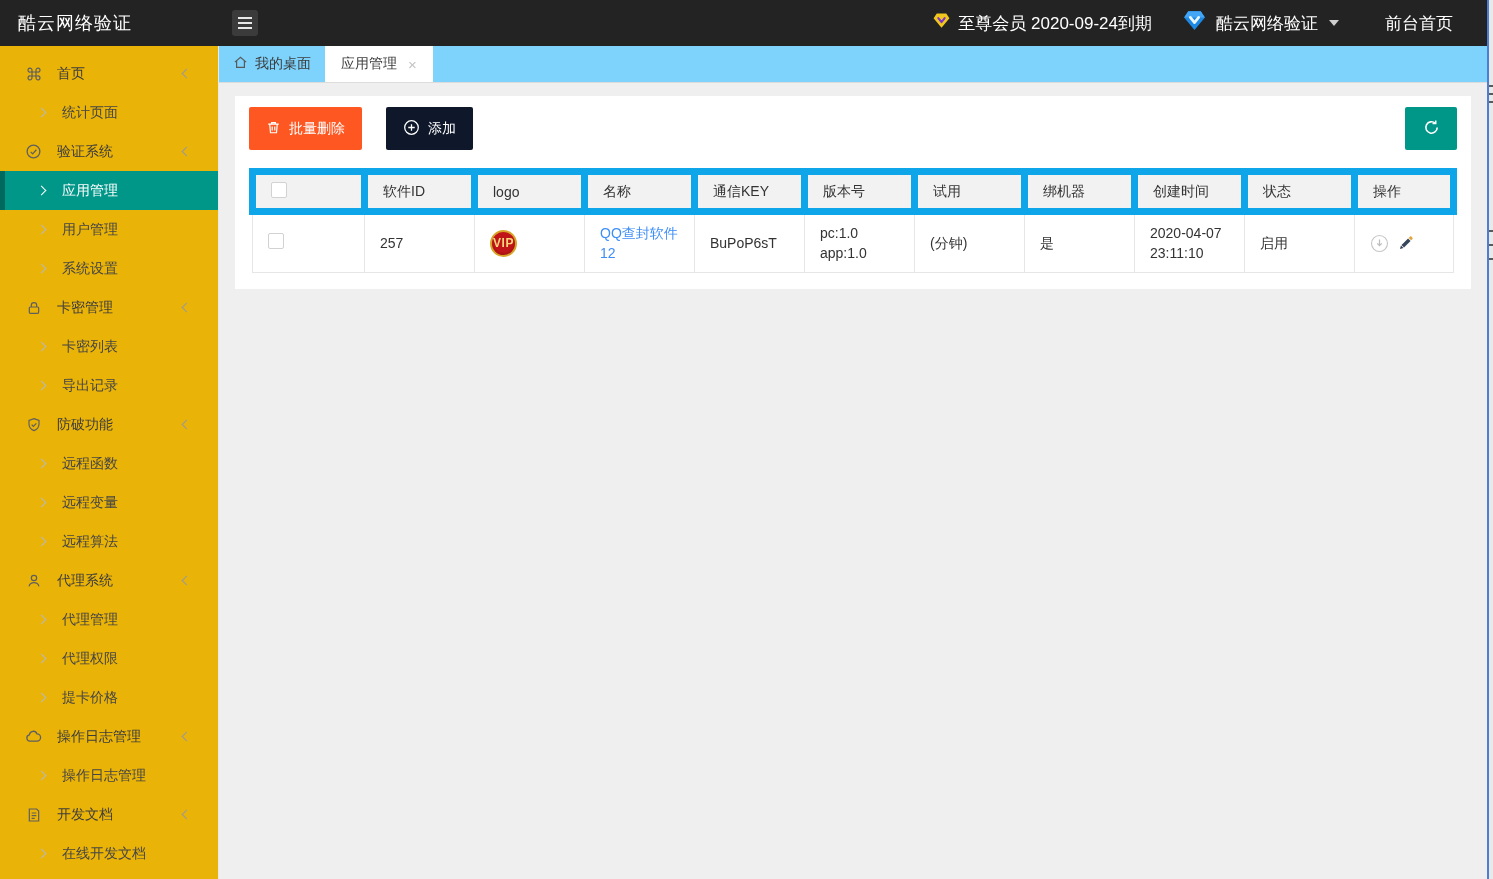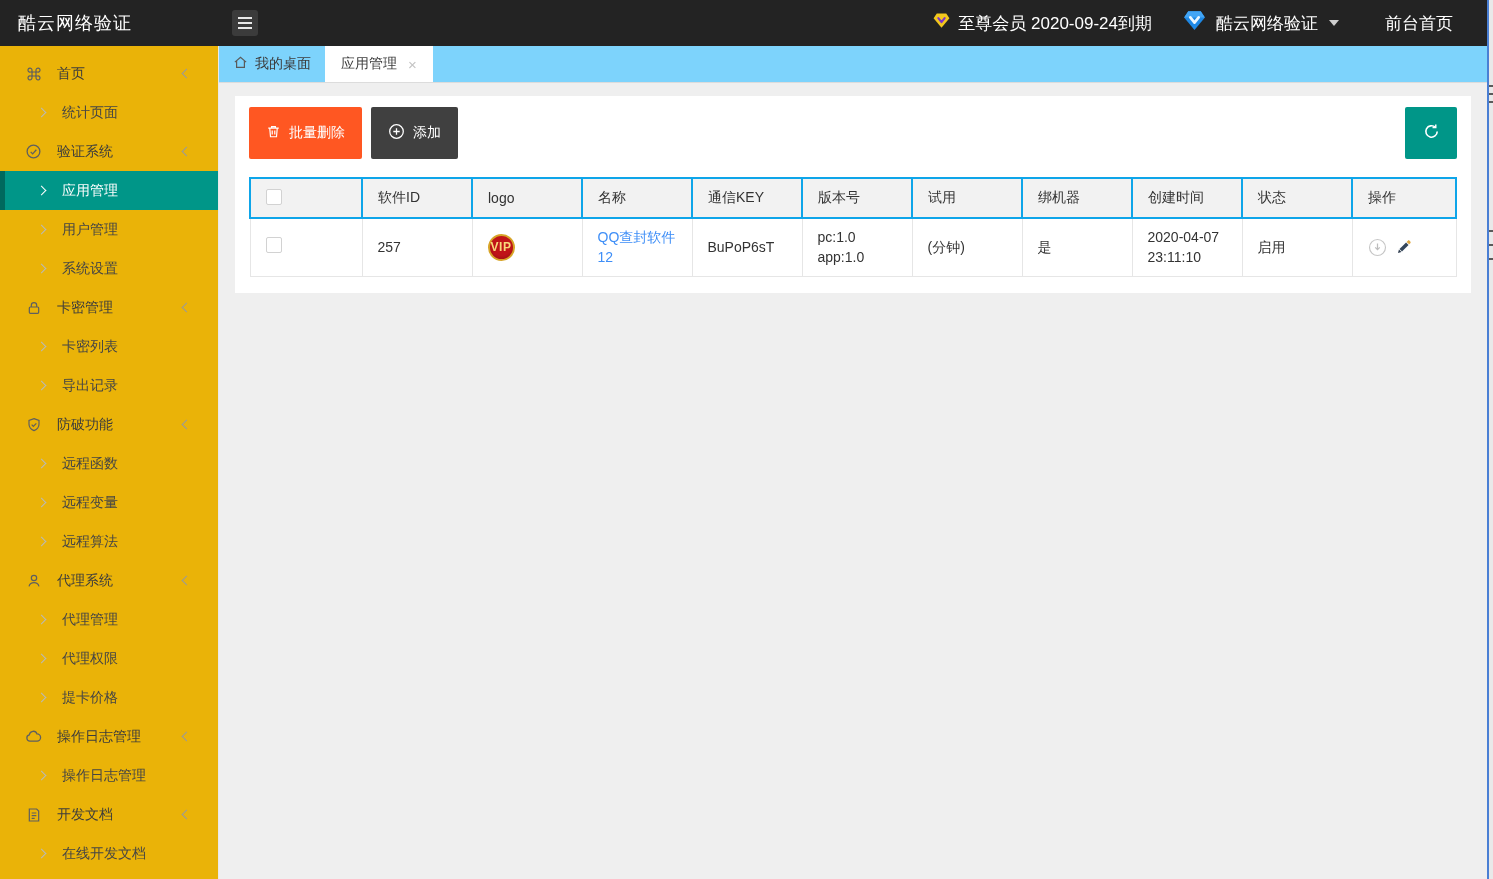--- a/index.html
+++ b/index.html
@@ -33,27 +33,27 @@
   
   .tabbar { position:absolute; top:46px; left:219px; right:6px; height:37px; background:#7dd3fc; border-bottom:1px solid #dcdcdc; display:flex; align-items:stretch; z-index:2; }
   .tab { display:flex; align-items:center; gap:7px; padding:0 14px; font-size:14px; color:#3c3c3c; cursor:pointer; }
   .tab.active { background:#ffffff; padding:0 16px; }
   .tab .close-x { color:#c3c3c3; font-size:15px; margin-left:4px; }
 
   
   .content { position:absolute; top:83px; left:219px; right:6px; bottom:0; background:#efefef; padding:13px 16px 0 16px; }
   .card { background:#fff; padding:6px 14px 16px 14px; }
   .toolbar { display:flex; align-items:center; padding-top:5px; }
-  .btn { height:52px; border:none; border-radius:2px; color:#fff; font-size:14px; display:inline-flex; align-items:center; gap:8px; padding:0 17px; cursor:pointer; font-family:"Liberation Sans", sans-serif; }
+  .btn { height:43px; border:none; border-radius:2px; color:#fff; font-size:14px; display:inline-flex; align-items:center; gap:8px; padding:0 17px; cursor:pointer; font-family:"Liberation Sans", sans-serif; }
   .btn-delete { background:#ff5722; }
-  .btn-add { background:#404040; margin-left:9px; }
+  .btn-add { background:#0f172a; margin-left:24px; }
   .btn-refresh { background:#009688; margin-left:auto; width:52px; justify-content:center; padding:0; }
 
   table.grid { border-collapse:collapse; width:100%; margin-top:18px; table-layout:fixed; font-size:14px; }
-  table.grid th { background:#f2f2f2; border:2px solid #0ea5e9; height:40px; text-align:left; padding:0 15px; font-weight:normal; color:#333; }
+  table.grid th { background:#f2f2f2; border:7px solid #0ea5e9; height:40px; text-align:left; padding:0 15px; font-weight:normal; color:#333; }
   table.grid td { border:1px solid #e6e6e6; height:57px; padding:8px 15px; color:#333; vertical-align:middle; line-height:1.45; }
   .checkbox { width:16px; height:16px; border:1px solid #d2d2d2; border-radius:2px; background:#fff; display:inline-block; cursor:pointer; }
   a.app-link { color:#3e8ef7; text-decoration:none; cursor:pointer; }
   .vip-badge { width:27px; height:27px; border-radius:50%; background:radial-gradient(circle at 50% 42%, #c01418 55%, #8a0d10 100%); border:2px solid #d7a427; color:#f8d87a; font-size:12px; font-weight:bold; display:flex; align-items:center; justify-content:center; letter-spacing:0.5px; }
   .ops { display:flex; align-items:center; gap:9px; }
   .op-icon { display:inline-flex; cursor:pointer; }
 
   
   .scroll-strip { position:absolute; top:0; right:0; width:6px; bottom:0; background:#e9e9e9; z-index:9; }
   .scroll-strip .blue-line { position:absolute; left:0; top:0; bottom:0; width:2px; background:#4a7fd4; }

